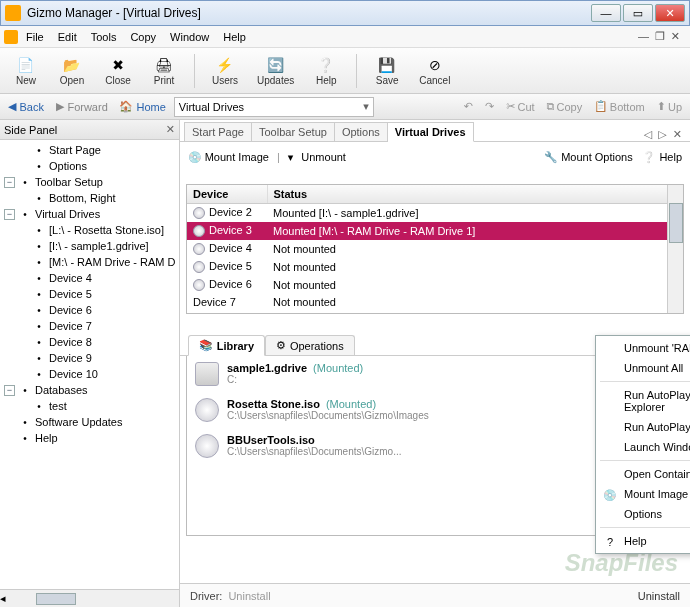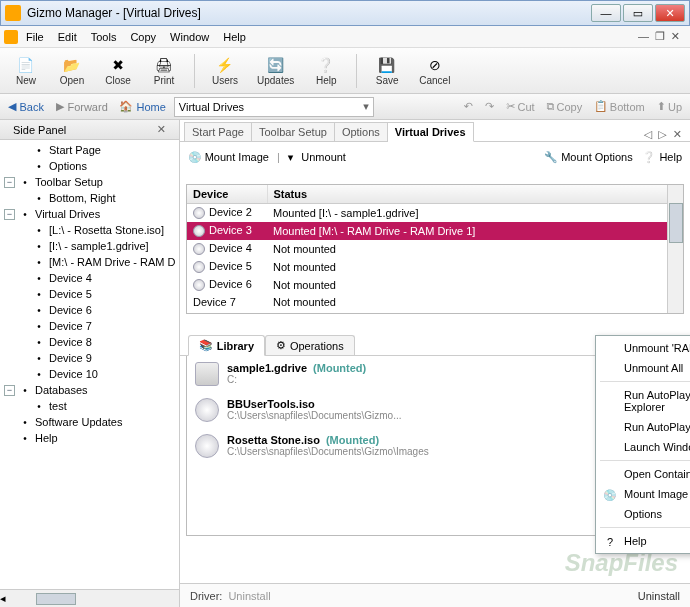--- a/index.html
+++ b/index.html
@@ -32,21 +32,21 @@
 .locbox { flex: 0 0 200px; border:1px solid #bbb; background:#fff; height:20px; display:flex; align-items:center; padding:0 4px; }
 .locbox .drop { margin-left:auto; color:#666; }
 .navright { margin-left: auto; display:flex; gap:4px; color:#999; }
 .navright .nrbtn { display:flex; align-items:center; gap:2px; padding:0 4px; }
 
 
 .body { display:flex; height: calc(607px - 26px - 22px - 46px - 26px); }
 
 
 .side { width: 180px; border-right:1px solid #ccc; display:flex; flex-direction:column; background:#fff; }
-.side .sidehdr { height:20px; background:linear-gradient(#f3f3f3,#e4e4e4); border-bottom:1px solid #ccc; display:flex; align-items:center; padding:0 13px; font-size:11px; }
+.side .sidehdr { height:20px; background:linear-gradient(#f3f3f3,#e4e4e4); border-bottom:1px solid #ccc; display:flex; align-items:center; padding:0 4px; font-size:11px; }
 .side .sidehdr .x { margin-left:auto; color:#666; }
 .tree { flex:1; overflow:auto; padding:2px; }
 .tnode { display:flex; align-items:center; gap:3px; padding:1px 0; white-space:nowrap; }
 .tind0 { padding-left: 2px; } .tind1 { padding-left: 16px; }
 .tnode .exp { width:11px; height:11px; border:1px solid #9aa; display:inline-flex; align-items:center; justify-content:center; font-size:9px; color:#456; line-height:1; }
 .tnode .noexp { width:11px; }
 .tnode .nicon { width:14px; height:14px; display:inline-flex; align-items:center; justify-content:center; font-size:10px; }
 .sidescroll { height:18px; border-top:1px solid #ccc; background:#f0f0f0; display:flex; align-items:center; }
 .sidescroll .thumb { width:40px; height:12px; background:#cfd6df; border:1px solid #9aa; margin-left:30px; }
 
@@ -75,21 +75,21 @@
 
 
 .lowertabs { height:24px; display:flex; align-items:flex-end; padding:0 8px; margin-top:6px; border-bottom:1px solid #ccc; }
 .ltab { padding:3px 10px; border:1px solid #ccc; border-bottom:none; border-radius:3px 3px 0 0; background:#f4f4f4; display:flex; align-items:center; gap:4px; }
 .ltab.active { background:#fff; font-weight:bold; position:relative; top:1px; border-bottom:1px solid #fff; }
 .liblist { border:1px solid #bbb; border-top:none; margin:0 6px; height:180px; overflow:auto; }
 .libitem { display:flex; gap:8px; padding:6px 8px; align-items:flex-start; }
 .libitem .libicon { width:24px; height:24px; border:1px solid #aab; border-radius:50%; background:radial-gradient(#fff,#c8c8d0); flex-shrink:0; }
 .libitem .libicon.drive { border-radius:3px; background:linear-gradient(#eee,#ccc); }
 .libitem .libname { font-weight:bold; }
-.libitem .libstatus { color:#4aa09a; margin-left:6px; font-weight:bold; }
+.libitem .libstatus { color:#4aa09a; margin-left:6px; font-weight:normal; }
 .libitem .libpath { color:#888; font-size:10px; }
 .libitem .libright { margin-left:auto; color:#888; font-size:10px; }
 
 
 .statusbar { height:24px; border-top:1px solid #ccc; display:flex; align-items:center; padding:0 10px; gap:6px; background:#fafafa; position:absolute; bottom:0; left:0; right:0; }
 .statusbar .stlabel { color:#444; }
 .statusbar .stval { color:#999; }
 .statusbar .uninst { margin-left:auto; color:#333; }
 
 
@@ -404,32 +404,32 @@
           <div class="libicon drive"></div>
           <div>
             <div><span class="libname">sample1.gdrive</span><span class="libstatus">(Mounted)</span></div>
             <div class="libpath">C:</div>
           </div>
           <div class="libright"></div>
         </div>
         <div class="libitem">
           <div class="libicon"></div>
           <div>
+            <div><span class="libname">Rosetta Stone.iso</span><span class="libstatus">(Mounted)</span></div>
+            <div class="libpath">C:\Users\snapfiles\Documents\Gizmo\Images</div>
+          </div>
+          <div class="libright">55 minutes ago</div>
+        </div>
+        <div class="libitem">
+          <div class="libicon"></div>
+          <div>
             <div><span class="libname">BBUserTools.iso</span></div>
             <div class="libpath">C:\Users\snapfiles\Documents\Gizmo...</div>
           </div>
           <div class="libright"></div>
-        </div>
-        <div class="libitem">
-          <div class="libicon"></div>
-          <div>
-            <div><span class="libname">Rosetta Stone.iso</span><span class="libstatus">(Mounted)</span></div>
-            <div class="libpath">C:\Users\snapfiles\Documents\Gizmo\Images</div>
-          </div>
-          <div class="libright">55 minutes ago</div>
         </div>
       </div>
 
     <div class="ctx" id="ctx">
         <div class="ci"><span>Unmount 'RAM Drive - RAM Drive 1'</span></div>
         <div class="ci"><span>Unmount All</span></div>
         <div class="csep"></div>
         <div class="ci"><span>Run AutoPlay, or launch Windows Explorer</span></div>
         <div class="ci"><span>Run AutoPlay</span></div>
         <div class="ci"><span>Launch Windows Explorer</span></div>

